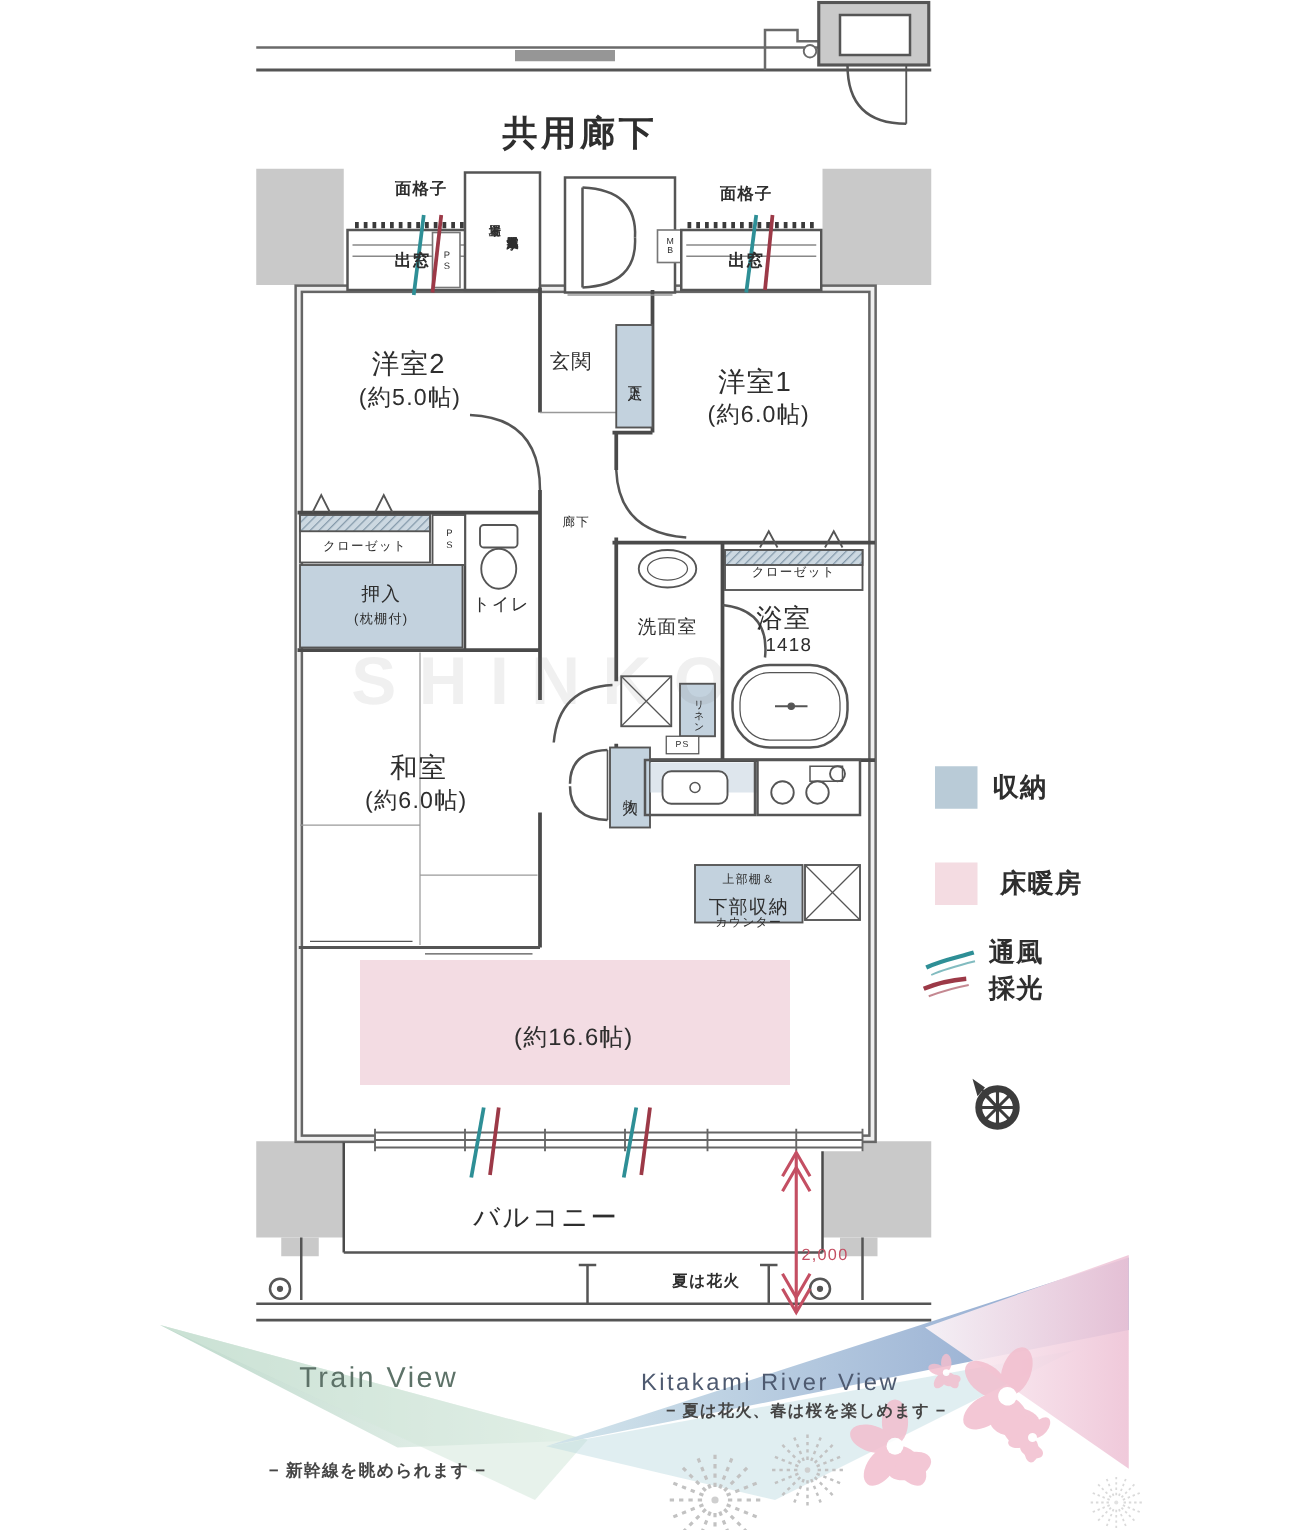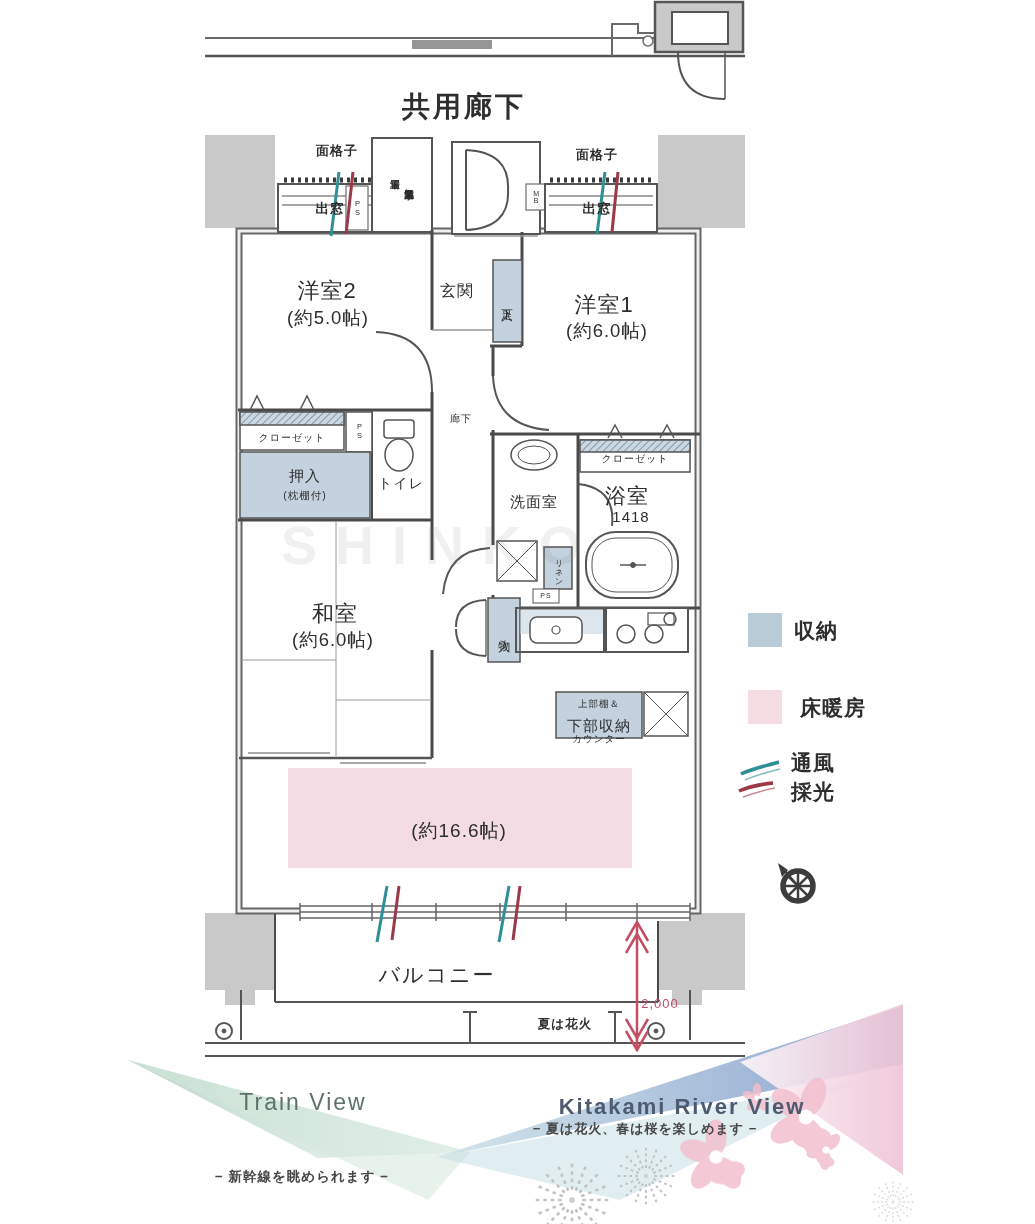--- a/index.html
+++ b/index.html
@@ -364,16 +364,16 @@
 <div class="lbl bold" style="left:565px;top:1025px;font-size:12.5px;">夏は花火</div>
 <div class="lbl red" style="left:660px;top:1004px;font-size:13px;">2,000</div>
 
 <div class="lbl bold" style="left:816px;top:631px;font-size:21px;">収納</div>
 <div class="lbl bold" style="left:833px;top:708px;font-size:21px;">床暖房</div>
 <div class="lbl bold" style="left:813px;top:763px;font-size:21px;">通風</div>
 <div class="lbl bold" style="left:813px;top:792px;font-size:21px;">採光</div>
 
 <div class="lbl train" style="left:303px;top:1102px;font-size:23px;">Train View</div>
 <div class="lbl sub" style="left:302px;top:1137px;font-size:13.5px;margin-top:40px;">− 新幹線を眺められます −</div>
-<div class="lbl river" style="left:682px;top:1107px;font-size:22px;font-weight:bold;">Kitakami River View</div>
+<div class="lbl river" style="left:616px;top:1107px;font-size:19px;">Kitakami River View</div>
 <div class="lbl sub" style="left:645px;top:1129px;font-size:13px;">− 夏は花火、春は桜を楽しめます −</div>
 
 </div>
 
 </body></html>

